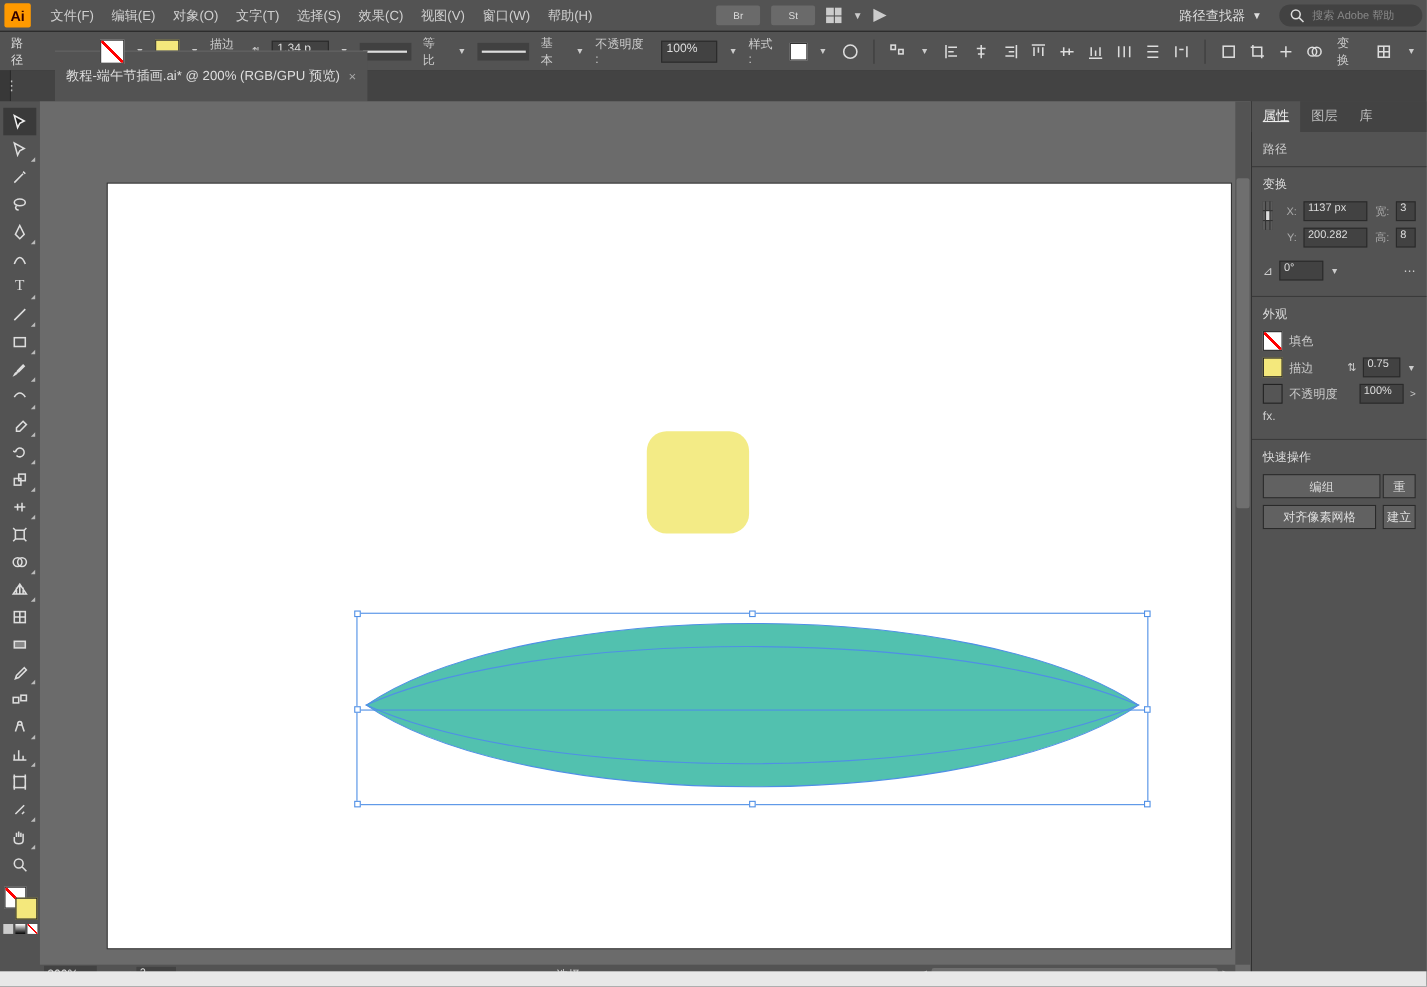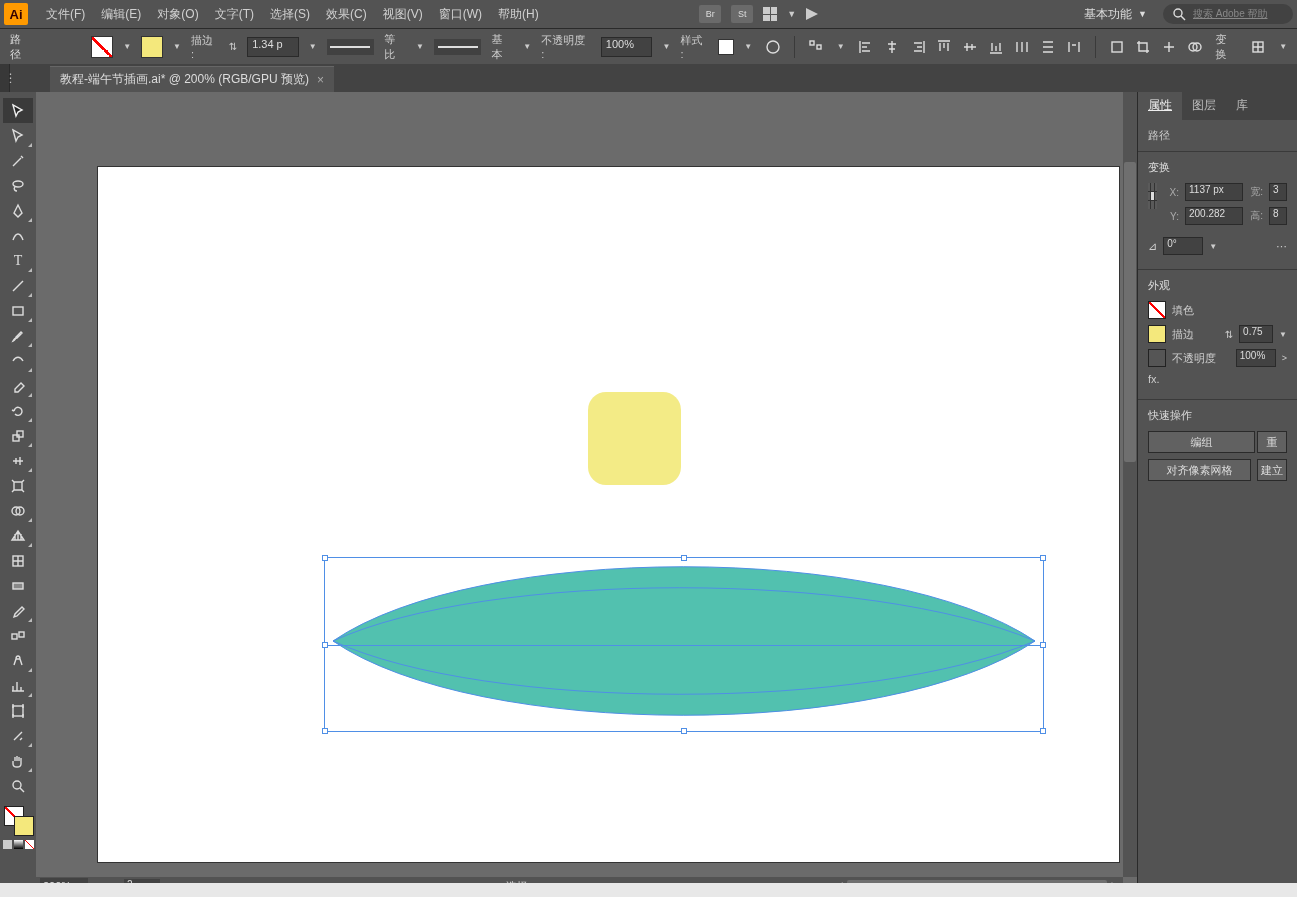--- a/index.html
+++ b/index.html
@@ -3,42 +3,42 @@
 <meta charset="utf-8">
 <style>
   * { margin:0; padding:0; box-sizing:border-box; font-family:"Microsoft YaHei", sans-serif; user-select:none; }
   body { background:#323232; color:#c2c2c2; font-size:12px; width:1297px; height:897px; overflow:hidden; position:relative; }
   
   
   .menubar { height:28px; background:#535353; display:flex; align-items:center; padding:0 4px; gap:0; }
   .ai-logo { width:24px; height:22px; background:#ff9a00; color:#330000; font-weight:bold; font-size:13px; display:flex; align-items:center; justify-content:center; border-radius:2px; margin-right:10px;}
   .menu-item { padding:0 8px; height:28px; display:flex; align-items:center; color:#d0d0d0; font-size:12px; cursor:default;}
   .menu-right { margin-left:auto; display:flex; align-items:center; gap:10px; }
-  .mini-icon { width:22px; height:18px; background:#6a6a6a; border-radius:2px; display:flex; align-items:center; justify-content:center; font-size:9px; color:#ddd;}
+  .mini-icon { width:40px; height:18px; background:#6a6a6a; border-radius:2px; display:flex; align-items:center; justify-content:center; font-size:9px; color:#ddd;}
   .workspace-sel { display:flex; align-items:center; gap:6px; color:#ddd; padding:0 6px;}
   .search-box { background:#424242; height:20px; border-radius:10px; display:flex; align-items:center; padding:0 8px; color:#888; gap:6px; width:130px;}
   
   
   .ctrl-bar { height:36px; background:#535353; border-top:1px solid #2a2a2a; display:flex; align-items:center; padding:0 10px; gap:10px; font-size:11px; color:#ccc;}
   .ctrl-label { color:#ddd; }
   .swatch { width:22px; height:22px; border:1px solid #333; }
   .swatch.none { background:#fff; position:relative; } .swatch.none::after{content:"";position:absolute;left:0;top:0;right:0;bottom:0;background:linear-gradient(to top right,transparent 45%,red 45%,red 55%,transparent 55%);} 
   .swatch.yellow { background:#f4e87c; }
   .num-field { background:#424242; border:1px solid #2a2a2a; color:#ddd; height:20px; width:52px; padding:0 4px; font-size:11px;}
   .line-prev { width:48px; height:16px; background:#414141; display:flex; align-items:center; justify-content:center;}
   .line-prev .bar{ width:40px; border-top:2px solid #ddd;}
   .icon-btn { width:22px; height:22px; display:flex; align-items:center; justify-content:center; color:#ccc;}
   .icon-row { display:flex; gap:4px; }
   .sep { width:1px; height:22px; background:#3a3a3a; }
   .sq { width:16px;height:16px;background:#fff;border:1px solid #333;}
   
   
   .tab-row { height:28px; background:#434343; display:flex; align-items:flex-end;}
   .handle { width:10px; height:28px; background:#383838; border-right:1px solid #2a2a2a; display:flex; align-items:center; justify-content:center;}
-  .tab { background:#535353; padding:4px 10px; color:#ddd; font-size:12px; display:flex; align-items:center; gap:8px; border-top:1px solid #666;justify-content:space-between;}
+  .tab { background:#535353; padding:14px 10px; color:#ddd; font-size:12px; display:flex; align-items:center; gap:8px; border-top:1px solid #666;justify-content:space-between;}
   .tab .close{ color:#aaa; font-size:12px;}
   
   
   .main { display:flex; height:803px; }
   .toolbox { width:36px; background:#535353; display:flex; flex-direction:column; align-items:center; padding-top:6px; gap:0;}
   .tool { width:30px; height:25px; display:flex; align-items:center; justify-content:center; color:#ddd; position:relative;}
   .tool.selected { background:#3a3a3a; }
   .tool .tri { position:absolute; right:1px; bottom:1px; width:0;height:0;border-right:4px solid #bbb;border-top:4px solid transparent;}
   .tool-colors{ margin-top:8px; width:32px; height:30px; position:relative;}
   .tool-colors .fc{position:absolute;left:2px;top:0;width:20px;height:20px;background:#fff;border:1px solid #222;} 
@@ -115,29 +115,29 @@
     <div class="win-icon">
         <div></div>
         <div></div>
         <div></div>
         <div></div>
       </div>
     <span style="font-size:9px;color:#ccc;">▼</span>
     <div class="send-icon"></div>
     <div style="width:240px"></div>
     <div class="workspace-sel">
-      <span>基本功能</span>
+      <span>路径查找器</span>
       <span style="font-size:9px;">▼</span>
     </div>
     <div class="search-box">
       <svg class="ic" viewBox="0 0 16 16">
           <circle cx="7" cy="7" r="4"></circle>
           <path d="M10 10l4 4"></path>
         </svg>
-      <span style="font-size:10px;text-decoration:underline;">搜索 Adobe 帮助</span>
+      <span style="font-size:10px;">搜索 Adobe 帮助</span>
     </div>
   </div>
 </div>
 
 <div class="ctrl-bar">
   <span class="ctrl-label">路径</span>
   <div style="width:40px"></div>
   <div class="swatch none"></div>
     <span style="font-size:8px;">▼</span>
   <div class="swatch yellow"></div>

